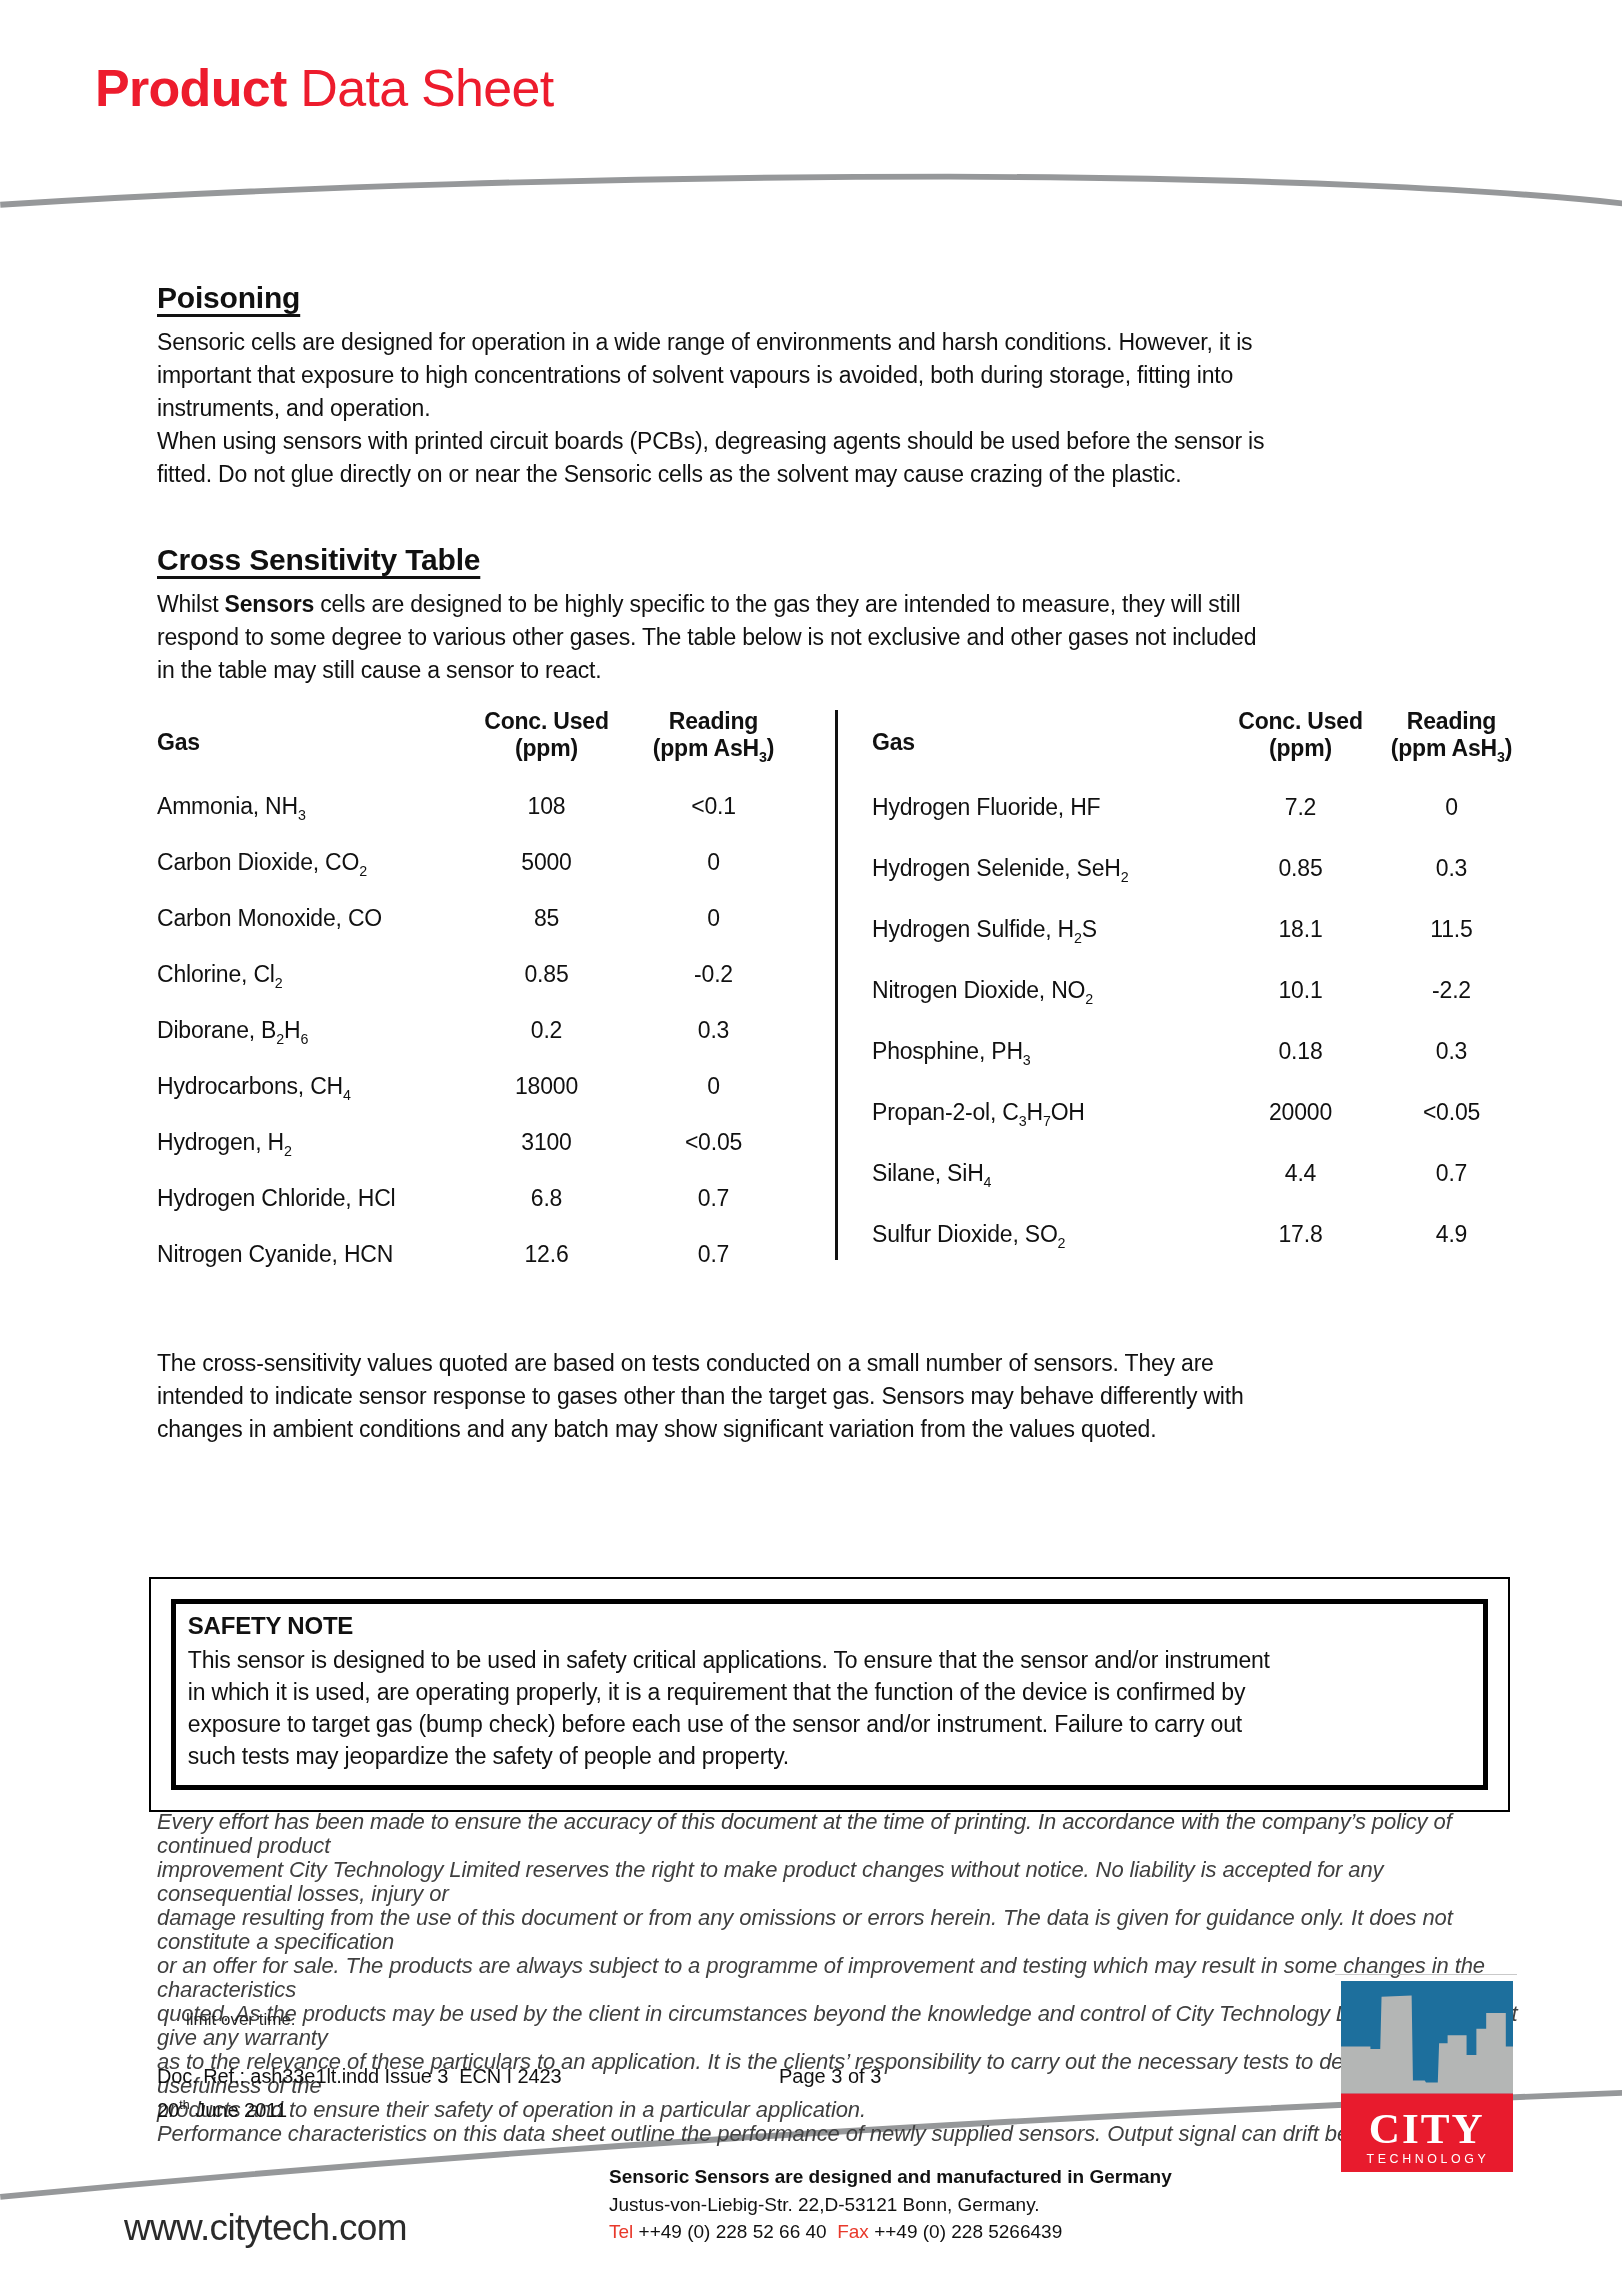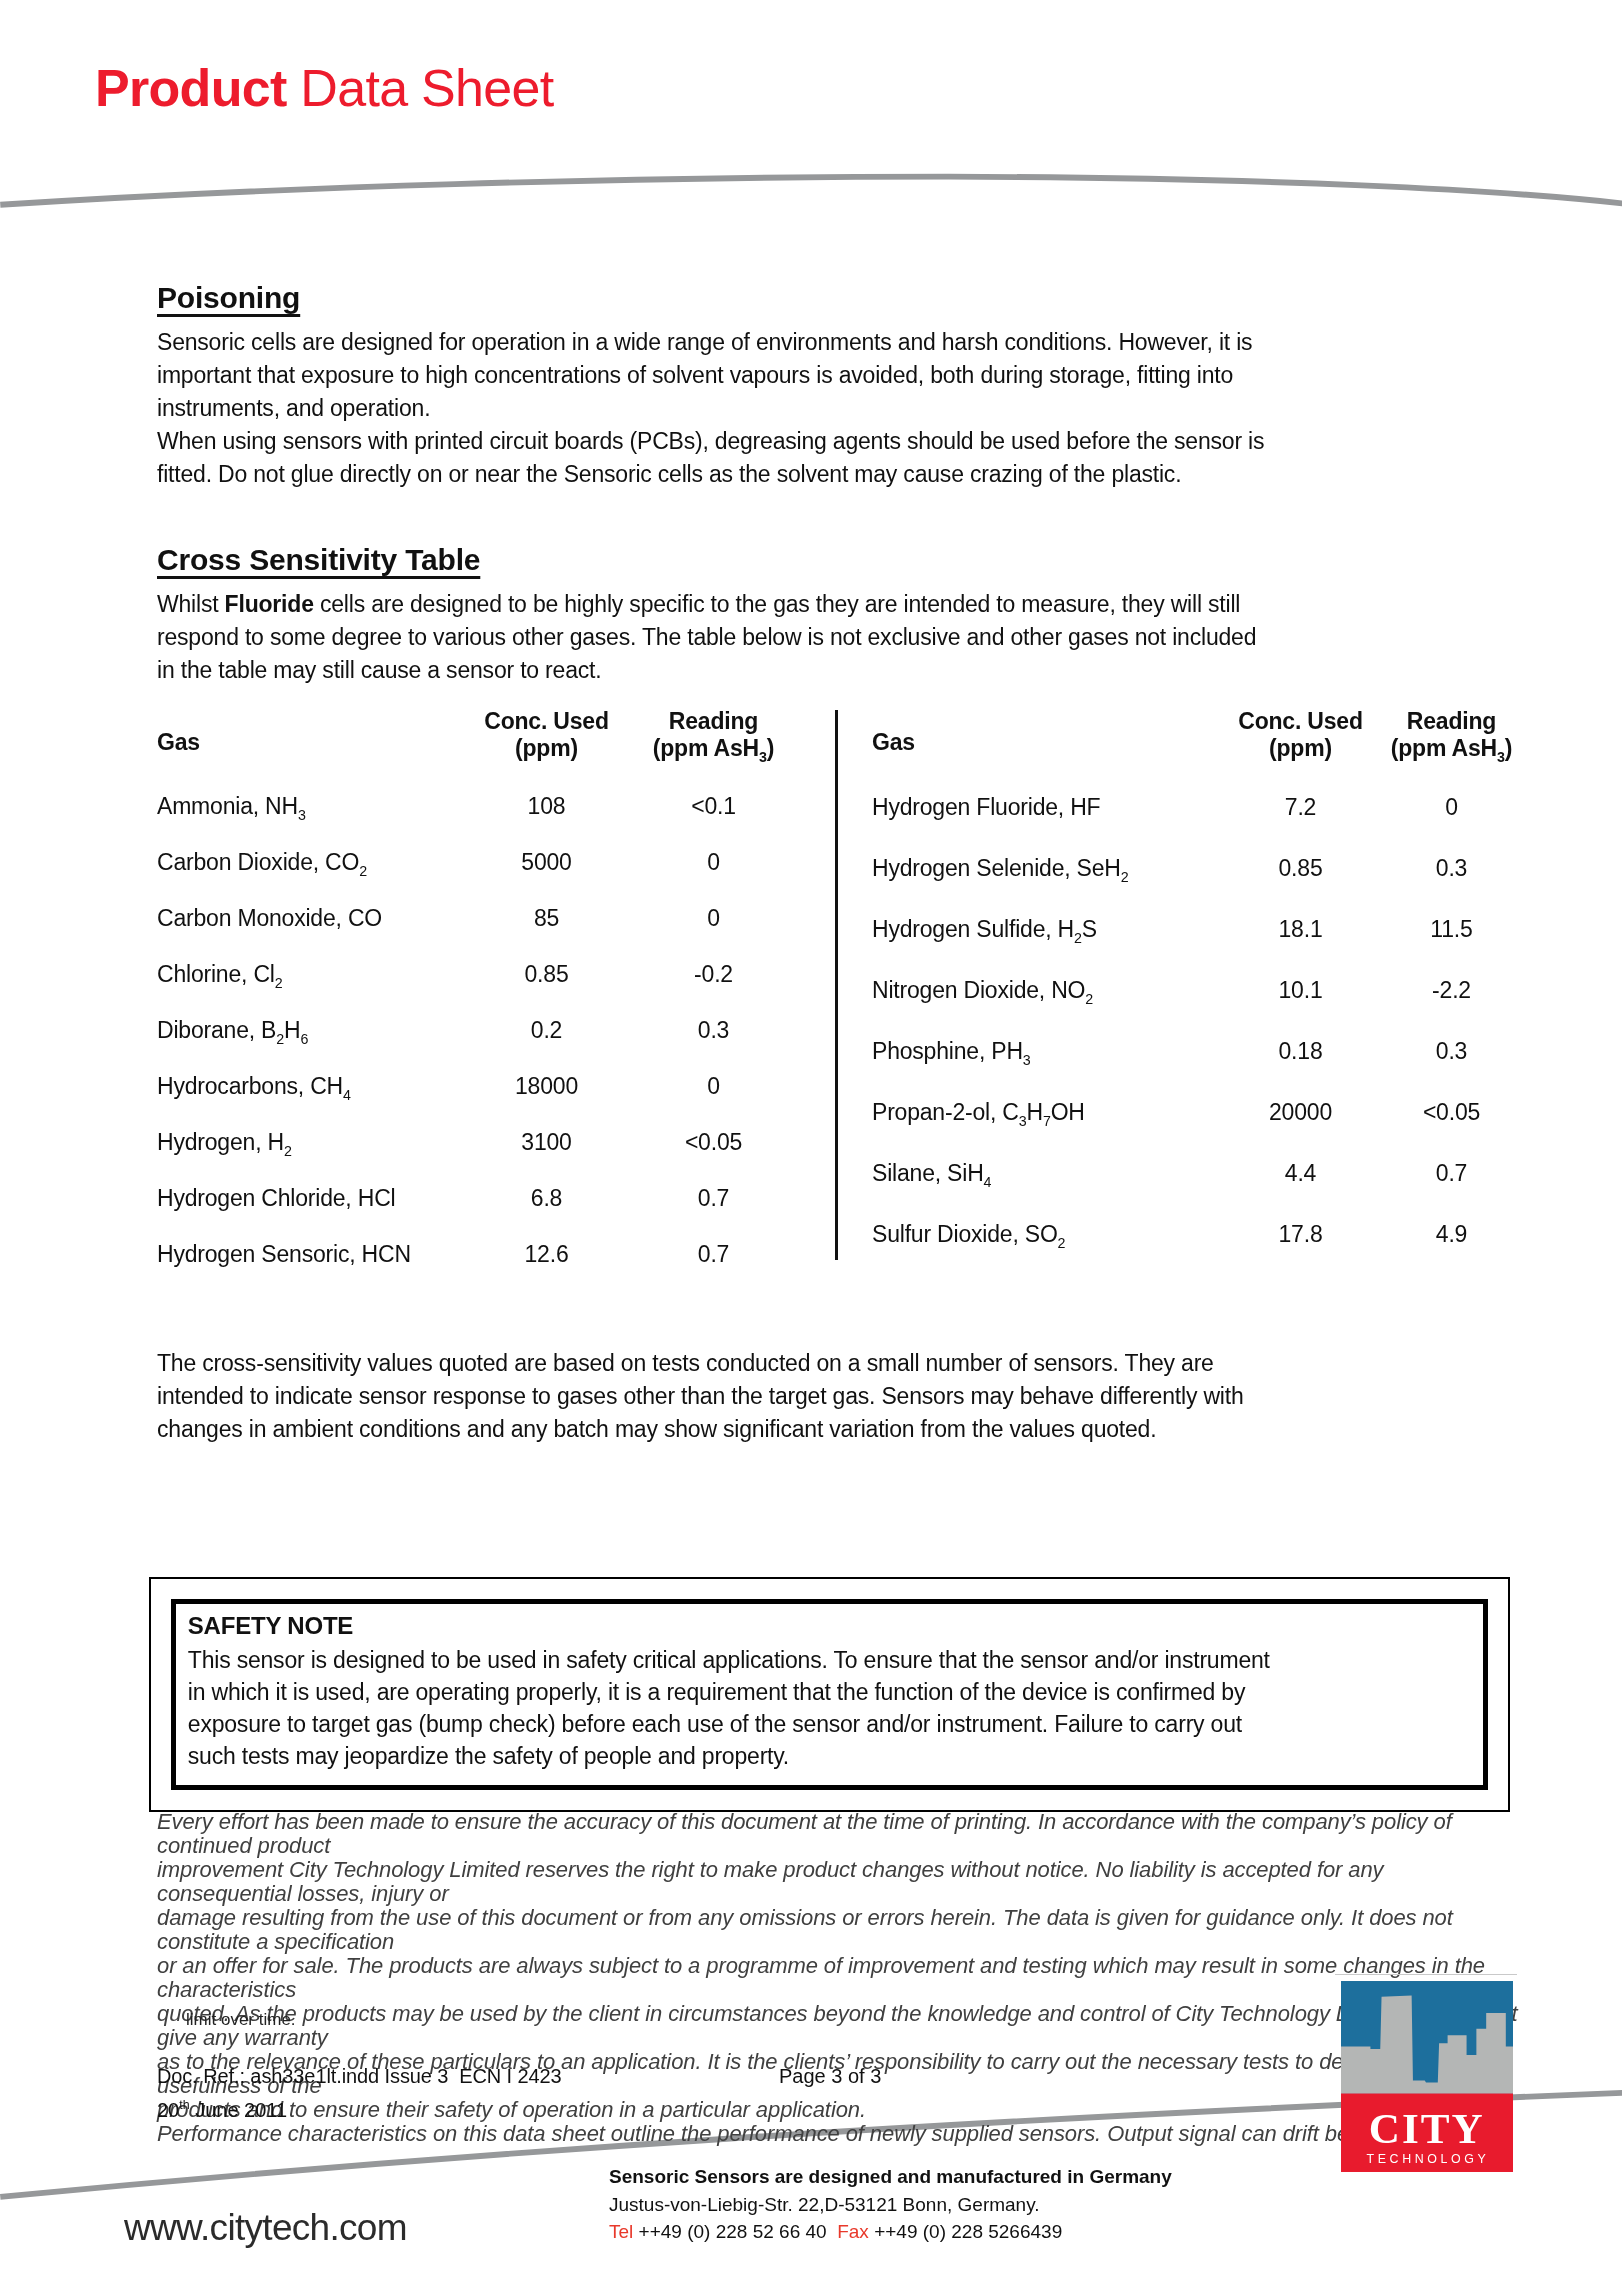--- a/index.html
+++ b/index.html
@@ -65,21 +65,21 @@
   </div>
 
   <div class="abs" style="left:157px; top:281px;text-align:center;">
     <span class="h2">Poisoning</span>
   </div>
   <div class="abs body-text" style="left:157px; top:326px;">Sensoric cells are designed for operation in a wide range of environments and harsh conditions. However, it is<br>important that exposure to high concentrations of solvent vapours is avoided, both during storage, fitting into<br>instruments, and operation.<br>When using sensors with printed circuit boards (PCBs), degreasing agents should be used before the sensor is<br>fitted. Do not glue directly on or near the Sensoric cells as the solvent may cause crazing of the plastic.</div>
 
   <div class="abs" style="left:157px; top:543px;">
     <span class="h2">Cross Sensitivity Table</span>
   </div>
-  <div class="abs body-text" style="left:157px; top:588px;">Whilst <strong>Fluoride</strong> cells are designed to be highly specific to the gas they are intended to measure, they will still<br>respond to some degree to various other gases. The table below is not exclusive and other gases not included<br>in the table may still cause a sensor to react.</div>
+  <div class="abs body-text" style="left:157px; top:588px;">Whilst <strong>Sensors</strong> cells are designed to be highly specific to the gas they are intended to measure, they will still<br>respond to some degree to various other gases. The table below is not exclusive and other gases not included<br>in the table may still cause a sensor to react.</div>
 
   <div class="abs thead left-grid" style="left:157px; top:708px;">
     <div class="gas">Gas</div>
     <div class="c">
       <div>Conc. Used</div>
       <div>(ppm)</div>
     </div>
     <div class="c">
       <div>Reading</div>
       <div>(ppm AsH<sub>3</sub>)</div>
@@ -134,21 +134,21 @@
         <div>Hydrogen, H<sub>2</sub></div>
         <div class="c">3100</div>
         <div class="c">&lt;0.05</div>
       </div>
       <div class="trow left-grid">
         <div>Hydrogen Chloride, HCl</div>
         <div class="c">6.8</div>
         <div class="c">0.7</div>
       </div>
       <div class="trow left-grid">
-        <div>Hydrogen Sensoric, HCN</div>
+        <div>Nitrogen Cyanide, HCN</div>
         <div class="c">12.6</div>
         <div class="c">0.7</div>
       </div>
     </div>
   <div class="abs" id="right-rows" style="left:872px; top:794px;">
       <div class="trow right-grid">
         <div>Hydrogen Fluoride, HF</div>
         <div class="c">7.2</div>
         <div class="c">0</div>
       </div>

